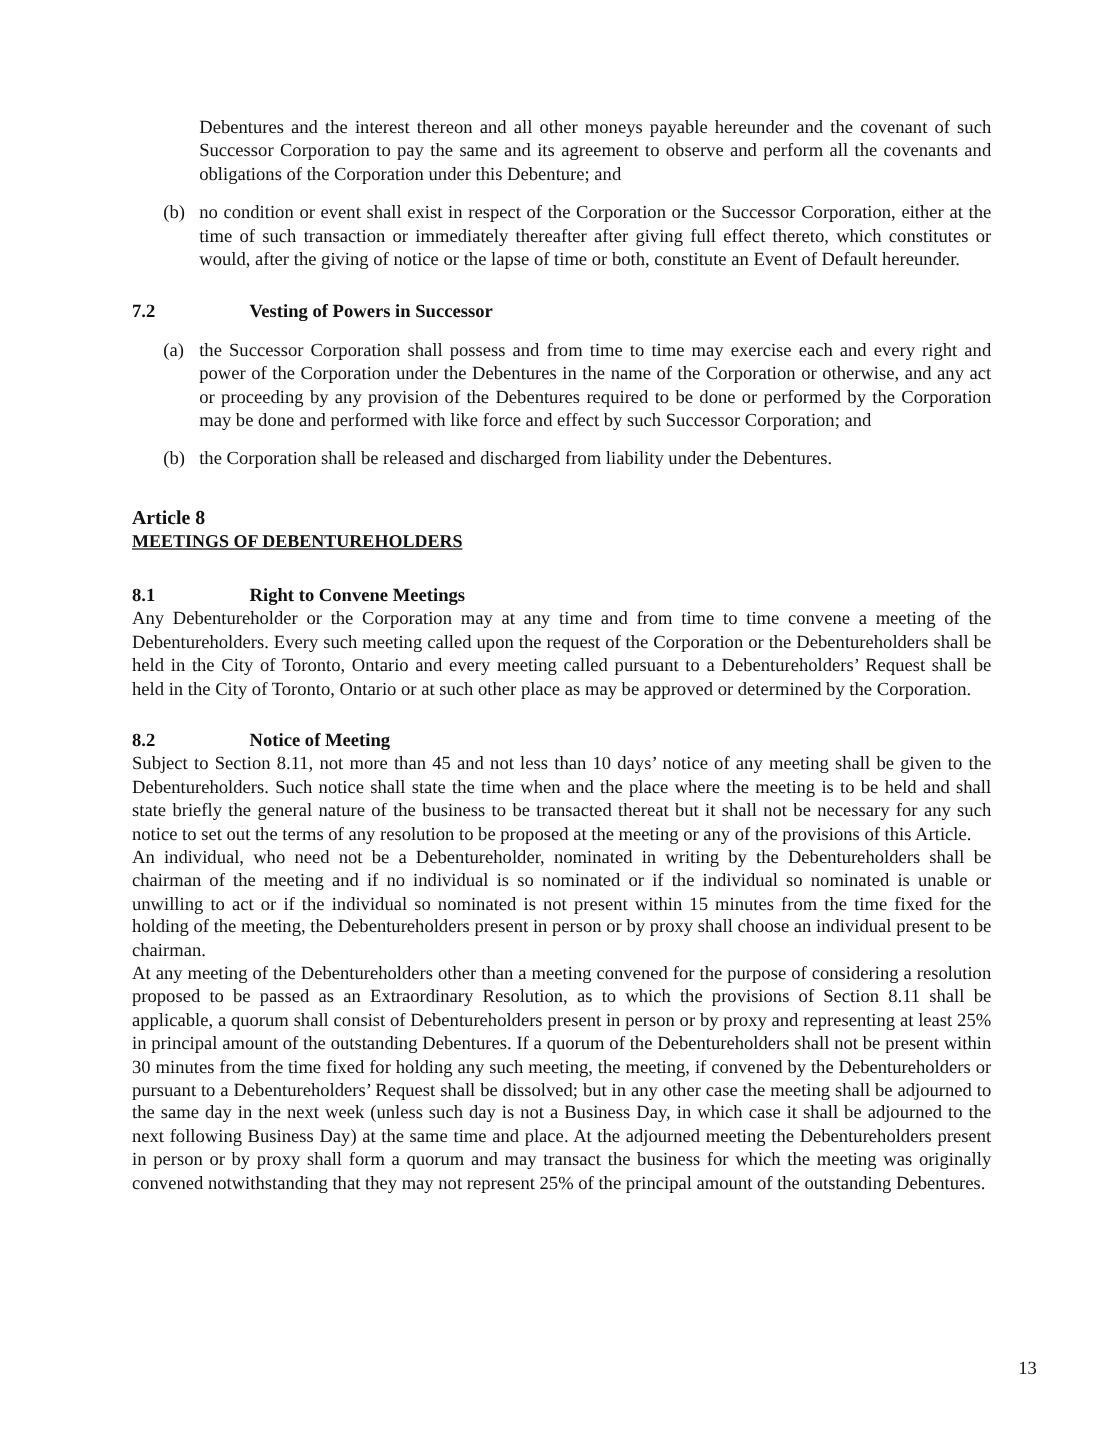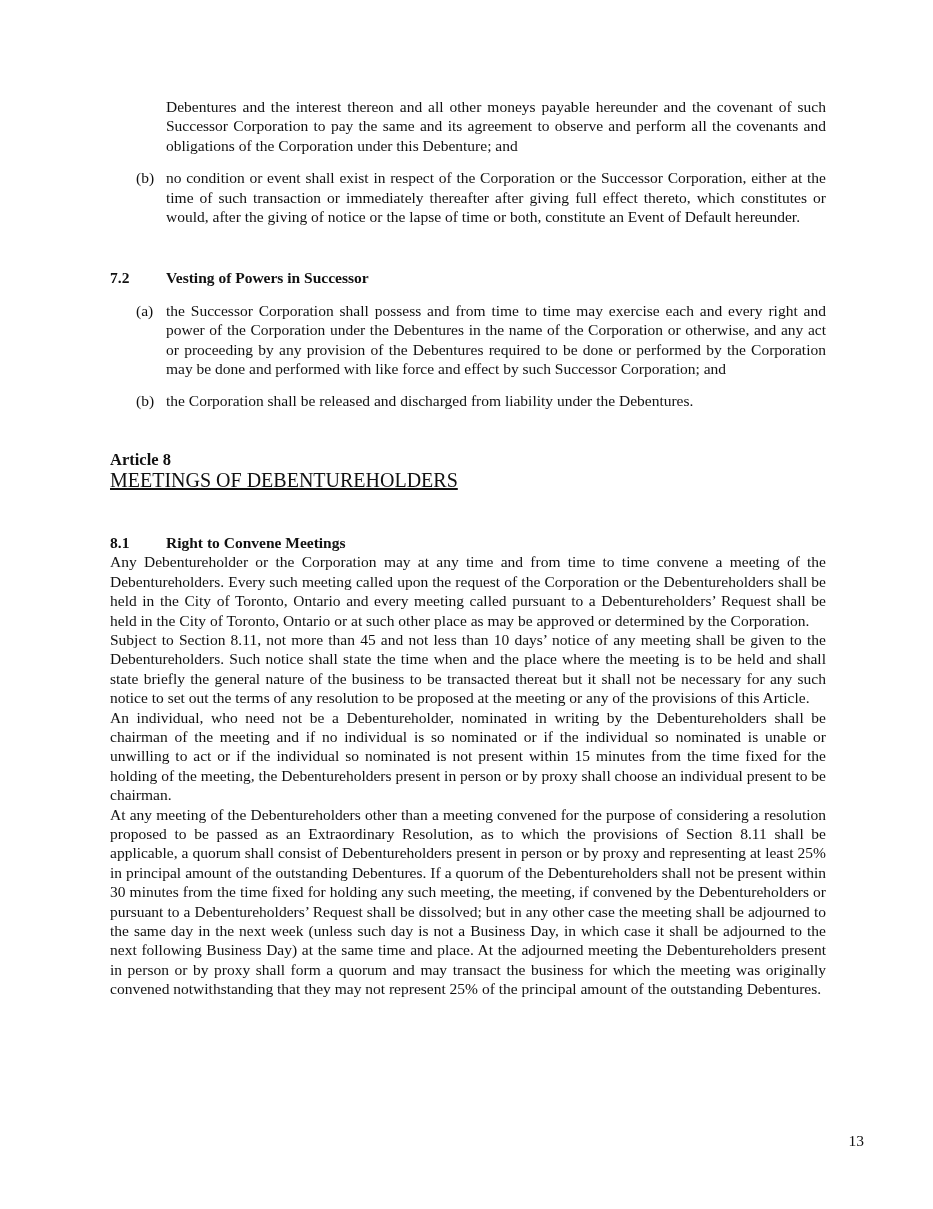--- a/index.html
+++ b/index.html
@@ -36,37 +36,38 @@
   .item-label {
     width: 30px;
     flex-shrink: 0;
   }
   .item-text {
     flex: 1;
     text-align: justify;
   }
   .section-heading {
     display: flex;
-    margin-top: 42px;
+    margin-top: 24px;
     font-weight: bold;
+    gap: 42px;
   }
   .section-heading .sec-num {
     width: 56px;
     flex-shrink: 0;
   }
   .article-heading {
-    margin-top: 38px;
+    margin-top: 28px;
     font-weight: bold;
     font-size: 16.5px;
     line-height: 21px;
     font-family: Liberation Serif, serif;
   }
   .article-subheading {
-    font-weight: normal;
-    font-size: 20px;
+    font-weight: bold;
+    font-size: 15px;
     line-height: 21px;
     text-decoration: underline;
   }
   .page-number {
     position: absolute;
     top: 1131px;
     right: 113px;
     font-size: 15.5px;
   }
 </style>
@@ -100,20 +101,24 @@
 
     <div class="article-heading">Article 8</div>
     <div class="article-subheading">MEETINGS OF DEBENTUREHOLDERS</div>
 
     <div class="section-heading">
       <span class="sec-num">8.1</span>
       <span class="sec-title">Right to Convene Meetings</span>
     </div>
     <p class="justify">Any Debentureholder or the Corporation may at any time and from time to time convene a meeting of the Debentureholders.  Every such meeting called upon the request of the Corporation or the Debentureholders shall be held in the City of Toronto, Ontario and every meeting called pursuant to a Debentureholders’ Request shall be held in the City of Toronto, Ontario or at such other place as may be approved or determined by the Corporation.</p>
 
+    <div class="section-heading">
+      <span class="sec-num">8.2</span>
+      <span class="sec-title">Notice of Meeting</span>
+    </div>
     <p class="justify">Subject to Section 8.11, not more than 45 and not less than 10 days’ notice of any meeting shall be given to the Debentureholders.  Such notice shall state the time when and the place where the meeting is to be held and shall state briefly the general nature of the business to be transacted thereat but it shall not be necessary for any such notice to set out the terms of any resolution to be proposed at the meeting or any of the provisions of this Article.</p>
 
     <p class="justify">An individual, who need not be a Debentureholder, nominated in writing by the Debentureholders shall be chairman of the meeting and if no individual is so nominated or if the individual so nominated is unable or unwilling to act or if the individual so nominated is not present within 15 minutes from the time fixed for the holding of the meeting, the Debentureholders present in person or by proxy shall choose an individual present to be chairman.</p>
 
     <p class="justify">At any meeting of the Debentureholders other than a meeting convened for the purpose of considering a resolution proposed to be passed as an Extraordinary Resolution, as to which the provisions of Section 8.11 shall be applicable, a quorum shall consist of Debentureholders present in person or by proxy and representing at least 25% in principal amount of the outstanding Debentures.  If a quorum of the Debentureholders shall not be present within 30 minutes from the time fixed for holding any such meeting, the meeting, if convened by the Debentureholders or pursuant to a Debentureholders’ Request shall be dissolved; but in any other case the meeting shall be adjourned to the same day in the next week (unless such day is not a Business Day, in which case it shall be adjourned to the next following Business Day) at the same time and place.  At the adjourned meeting the Debentureholders present in person or by proxy shall form a quorum and may transact the business for which the meeting was originally convened notwithstanding that they may not represent 25% of the principal amount of the outstanding Debentures.</p>
 
   </div>
 
   <div class="page-number">13</div>
 </div>

